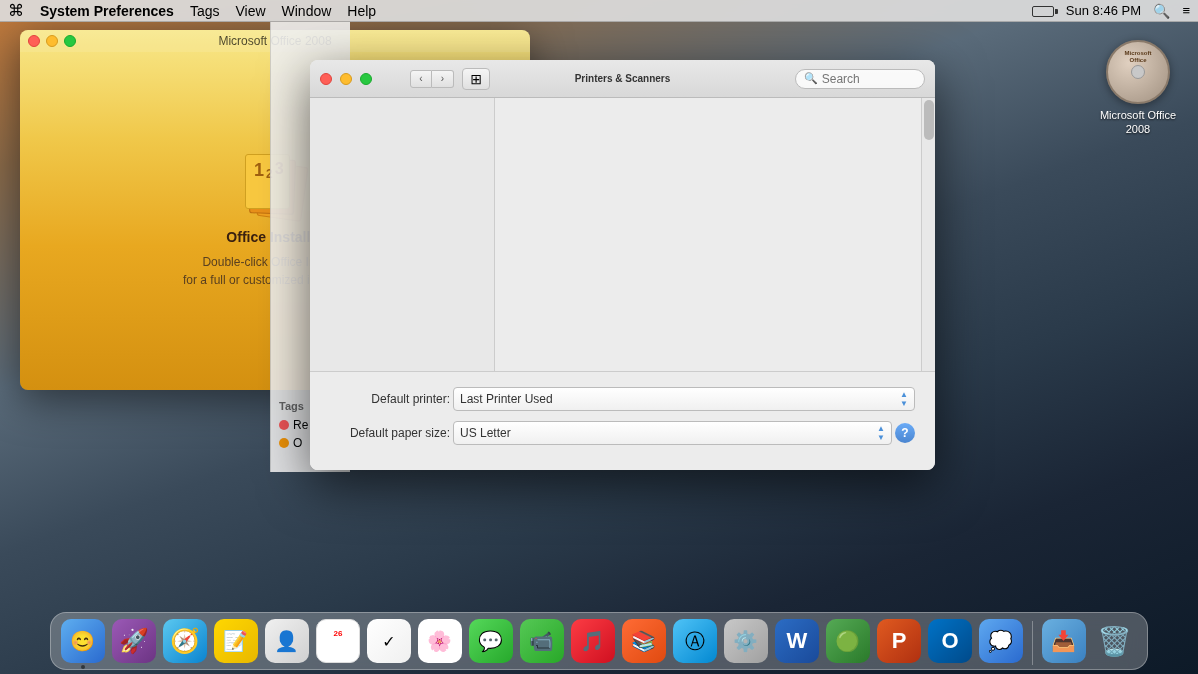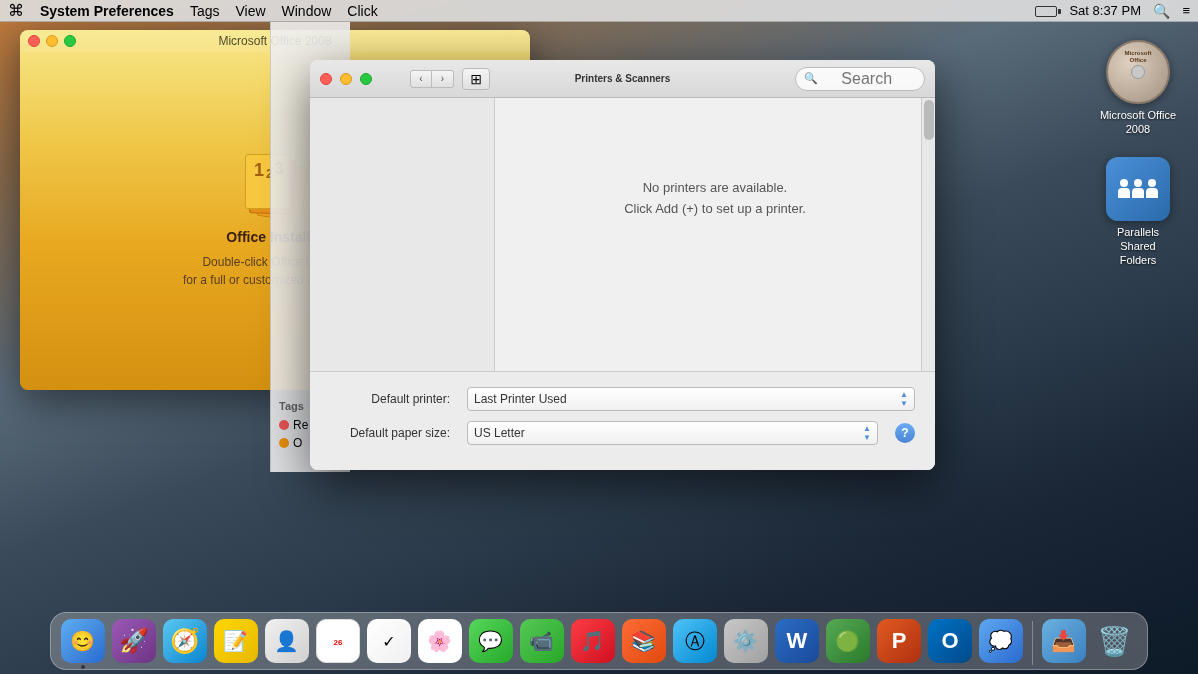--- a/index.html
+++ b/index.html
@@ -392,24 +392,23 @@
       width: 130px;
     }
     .search-box-icon {
       font-size: 11px;
       color: #888;
     }
     .search-box input {
       border: none;
       background: transparent;
       outline: none;
-      font-size: 16px;
+      font-size: 12px;
       color: #666;
       width: 90px;
-      text-align: center;
     }
 
     
     .printers-body {
       display: flex;
       height: calc(100% - 38px);
     }
     .printers-left {
       width: 185px;
       background: #e8e8e8;
@@ -455,21 +454,21 @@
       text-align: center;
       color: #555;
       font-size: 13px;
       margin-top: 60px;
       line-height: 1.6;
     }
     .form-row {
       display: flex;
       align-items: center;
       margin-bottom: 10px;
-      gap: 17px;
+      gap: 3px;
     }
     .form-label {
       font-size: 12px;
       color: #333;
       text-align: right;
       width: 120px;
     }
     .form-select {
       flex: 1;
       height: 24px;
@@ -619,60 +618,39 @@
 <body>
 
 <div class="desktop">
 
   <div class="menu-bar">
     <span class="menu-bar-apple">⌘</span>
     <span class="menu-bar-item bold">System Preferences</span>
     <span class="menu-bar-item">Tags</span>
     <span class="menu-bar-item">View</span>
     <span class="menu-bar-item">Window</span>
-    <span class="menu-bar-item">Click</span>
+    <span class="menu-bar-item">Help</span>
     <div class="menu-bar-right">
       <span>
         <span class="battery-icon"><span class="battery-fill"></span></span>
       </span>
-      <span>Sat 8:37 PM</span>
+      <span>Sun 8:46 PM</span>
       <span class="search-menu-icon">🔍</span>
       <span>≡</span>
     </div>
   </div>
 
   <div class="desktop-icons">
     <div class="desktop-icon">
       <div class="desktop-icon-img">
         <div class="disc-icon">
           <div class="disc-label-overlay">Microsoft<br>Office</div>
         </div>
       </div>
       <span class="desktop-icon-label">Microsoft Office<br>2008</span>
-    </div>
-    <div class="desktop-icon">
-      <div class="desktop-icon-img">
-        <div class="parallels-icon">
-          <div class="parallels-people">
-            <div class="person-shape">
-              <div class="person-head"></div>
-              <div class="person-body"></div>
-            </div>
-            <div class="person-shape">
-              <div class="person-head"></div>
-              <div class="person-body"></div>
-            </div>
-            <div class="person-shape">
-              <div class="person-head"></div>
-              <div class="person-body"></div>
-            </div>
-          </div>
-        </div>
-      </div>
-      <span class="desktop-icon-label">Parallels Shared<br>Folders</span>
     </div>
   </div>
 
   <div class="installer-window">
     <div class="installer-titlebar">
       <div class="window-btn btn-close"></div>
       <div class="window-btn btn-min"></div>
       <div class="window-btn btn-max"></div>
       <span class="installer-title">Microsoft Office 2008</span>
     </div>
@@ -733,26 +711,20 @@
       <div class="printers-left">
         <div class="printers-list">
           
         </div>
         <div class="printers-list-toolbar">
           <div class="list-btn">+</div>
           <div class="list-btn">−</div>
         </div>
       </div>
 
-      <div class="printers-right">
-        <div class="no-printers-text">
-          <div>No printers are available.</div>
-          <div>Click Add (+) to set up a printer.</div>
-        </div>
-      </div>
 
       <div class="scroll-area">
         <div class="scroll-thumb"></div>
       </div>
     </div>
 
     <div style="position:absolute;bottom:0;left:0;right:0;background:#ececec;border-top:1px solid #ccc;padding:15px 20px 15px 20px;">
       <div class="form-row">
         <span class="form-label">Default printer:</span>
         <div class="form-select" style="width:180px;">
@@ -795,21 +767,21 @@
     <div class="dock-icon">
       <div class="dock-icon-inner notes-dock" style="font-size:20px;">📝</div>
     </div>
 
     <div class="dock-icon">
       <div class="dock-icon-inner contacts-dock" style="background:linear-gradient(135deg,#f0f0f0,#d0d0d0);font-size:20px;">👤</div>
     </div>
 
     <div class="dock-icon">
       <div class="dock-icon-inner calendar-dock" style="background:white;font-size:20px;border:1px solid #ddd;">
-        <span style="font-size:8px;font-weight:bold;color:red;position:absolute;top:21px;">26</span>
+        <span style="font-size:8px;font-weight:bold;color:red;position:absolute;top:12px;">26</span>
       </div>
     </div>
 
     <div class="dock-icon">
       <div class="dock-icon-inner reminders-dock" style="background:linear-gradient(135deg,#fff,#f0f0f0);font-size:16px;">✓</div>
     </div>
 
     <div class="dock-icon">
       <div class="dock-icon-inner photos-dock" style="background:white;font-size:20px;">🌸</div>
     </div>

